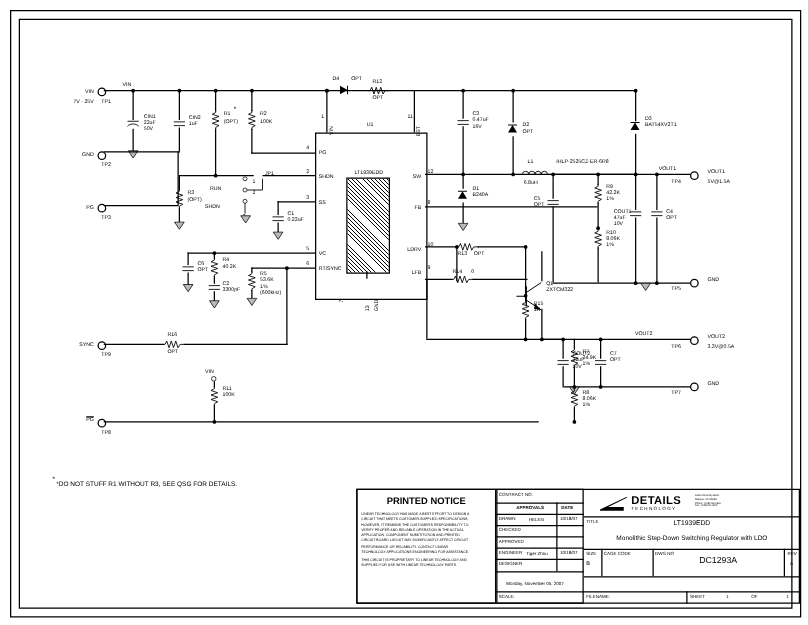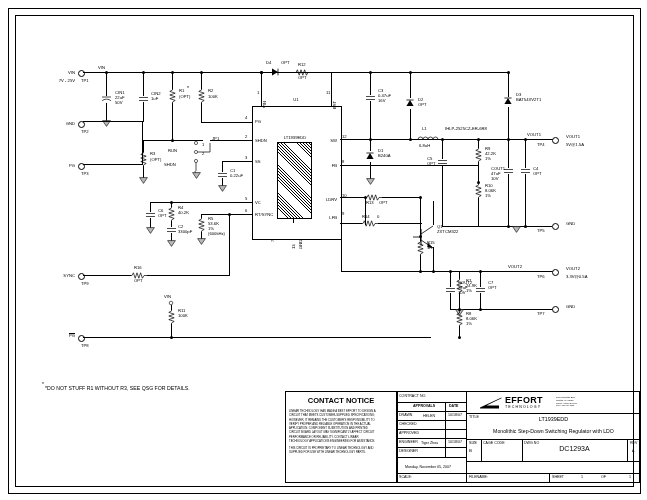--- a/index.html
+++ b/index.html
@@ -493,21 +493,21 @@
   <div class="lbl" style="left:457px;top:313px;">1%</div>
   <div class="w wv" style="left:450px;top:317px;height:11px;"></div>
   <div class="node" style="left:449px;top:327px;"></div>
 
   <div class="lbl" style="left:36px;top:376px;font-size:5.2px;">*DO NOT STUFF R1 WITHOUT R3, SEE QSG FOR DETAILS.</div>
   <div class="dot" style="left:33px;top:372px;font-size:5px;">*</div>
 
   <div class="tb" style="left:276px;top:382px;width:355px;height:92px;"></div>
 
   <div class="tb" style="left:276px;top:382px;width:112px;height:92px;"></div>
-  <div class="notice-h" style="position:absolute;left:278px;top:387px;width:108px;">CONTACT NOTICE</div>
+  <div class="notice-h" style="position:absolute;left:278px;top:387px;width:108px;">PRINTED NOTICE</div>
   <div class="notice-p" style="position:absolute;left:280px;top:400px;width:104px;">
     <div>LINEAR TECHNOLOGY HAS MADE A BEST EFFORT TO DESIGN A</div>
     <div>CIRCUIT THAT MEETS CUSTOMER-SUPPLIED SPECIFICATIONS;</div>
     <div>HOWEVER, IT REMAINS THE CUSTOMER'S RESPONSIBILITY TO</div>
     <div>VERIFY PROPER AND RELIABLE OPERATION IN THE ACTUAL</div>
     <div>APPLICATION.  COMPONENT SUBSTITUTION AND PRINTED</div>
     <div>CIRCUIT BOARD LAYOUT MAY SIGNIFICANTLY AFFECT CIRCUIT</div>
     <div>PERFORMANCE OR RELIABILITY.  CONTACT LINEAR</div>
     <div>TECHNOLOGY APPLICATIONS ENGINEERING FOR ASSISTANCE.</div>
     <div style="height:3px;"></div>
@@ -539,21 +539,21 @@
   <div class="w wh" style="left:388px;top:448px;width:70px;"></div>
   <div class="tbt" style="left:396px;top:456px;">Monday, November 05, 2007</div>
   <div class="w wh" style="left:388px;top:464px;width:70px;"></div>
   <div class="tbt" style="left:390px;top:466px;">SCALE:</div>
 
   <div class="w wh" style="left:458px;top:404px;width:173px;"></div>
   <div class="logo-wrap" style="left:470px;top:386px;">
     <svg style="position:absolute;left:0px;top:2px;width:24px;height:13px;" viewBox="0 0 24 13">
       <path d="M1 11.5 L20 11.5 L20 8.6 L7.5 8.6 L22.5 1.2 L22.5 0.4 L1 10.6 Z" fill="#000"></path>
     </svg>
-    <div class="ltlogo" style="position:absolute;left:26px;top:0px;">EFFORT</div>
+    <div class="ltlogo" style="position:absolute;left:26px;top:0px;">DETAILS</div>
     <div class="lttech" style="position:absolute;left:26px;top:10px;">TECHNOLOGY</div>
   </div>
   <div class="addr" style="position:absolute;left:547px;top:387px;width:48px;">
     <div>1630 McCarthy Blvd.</div>
     <div>Milpitas, CA 95035</div>
     <div>Phone: (408)432-1900</div>
     <div>Fax: (408)434-0507</div>
   </div>
 
   <div class="tbt" style="left:460px;top:406px;">TITLE</div>

